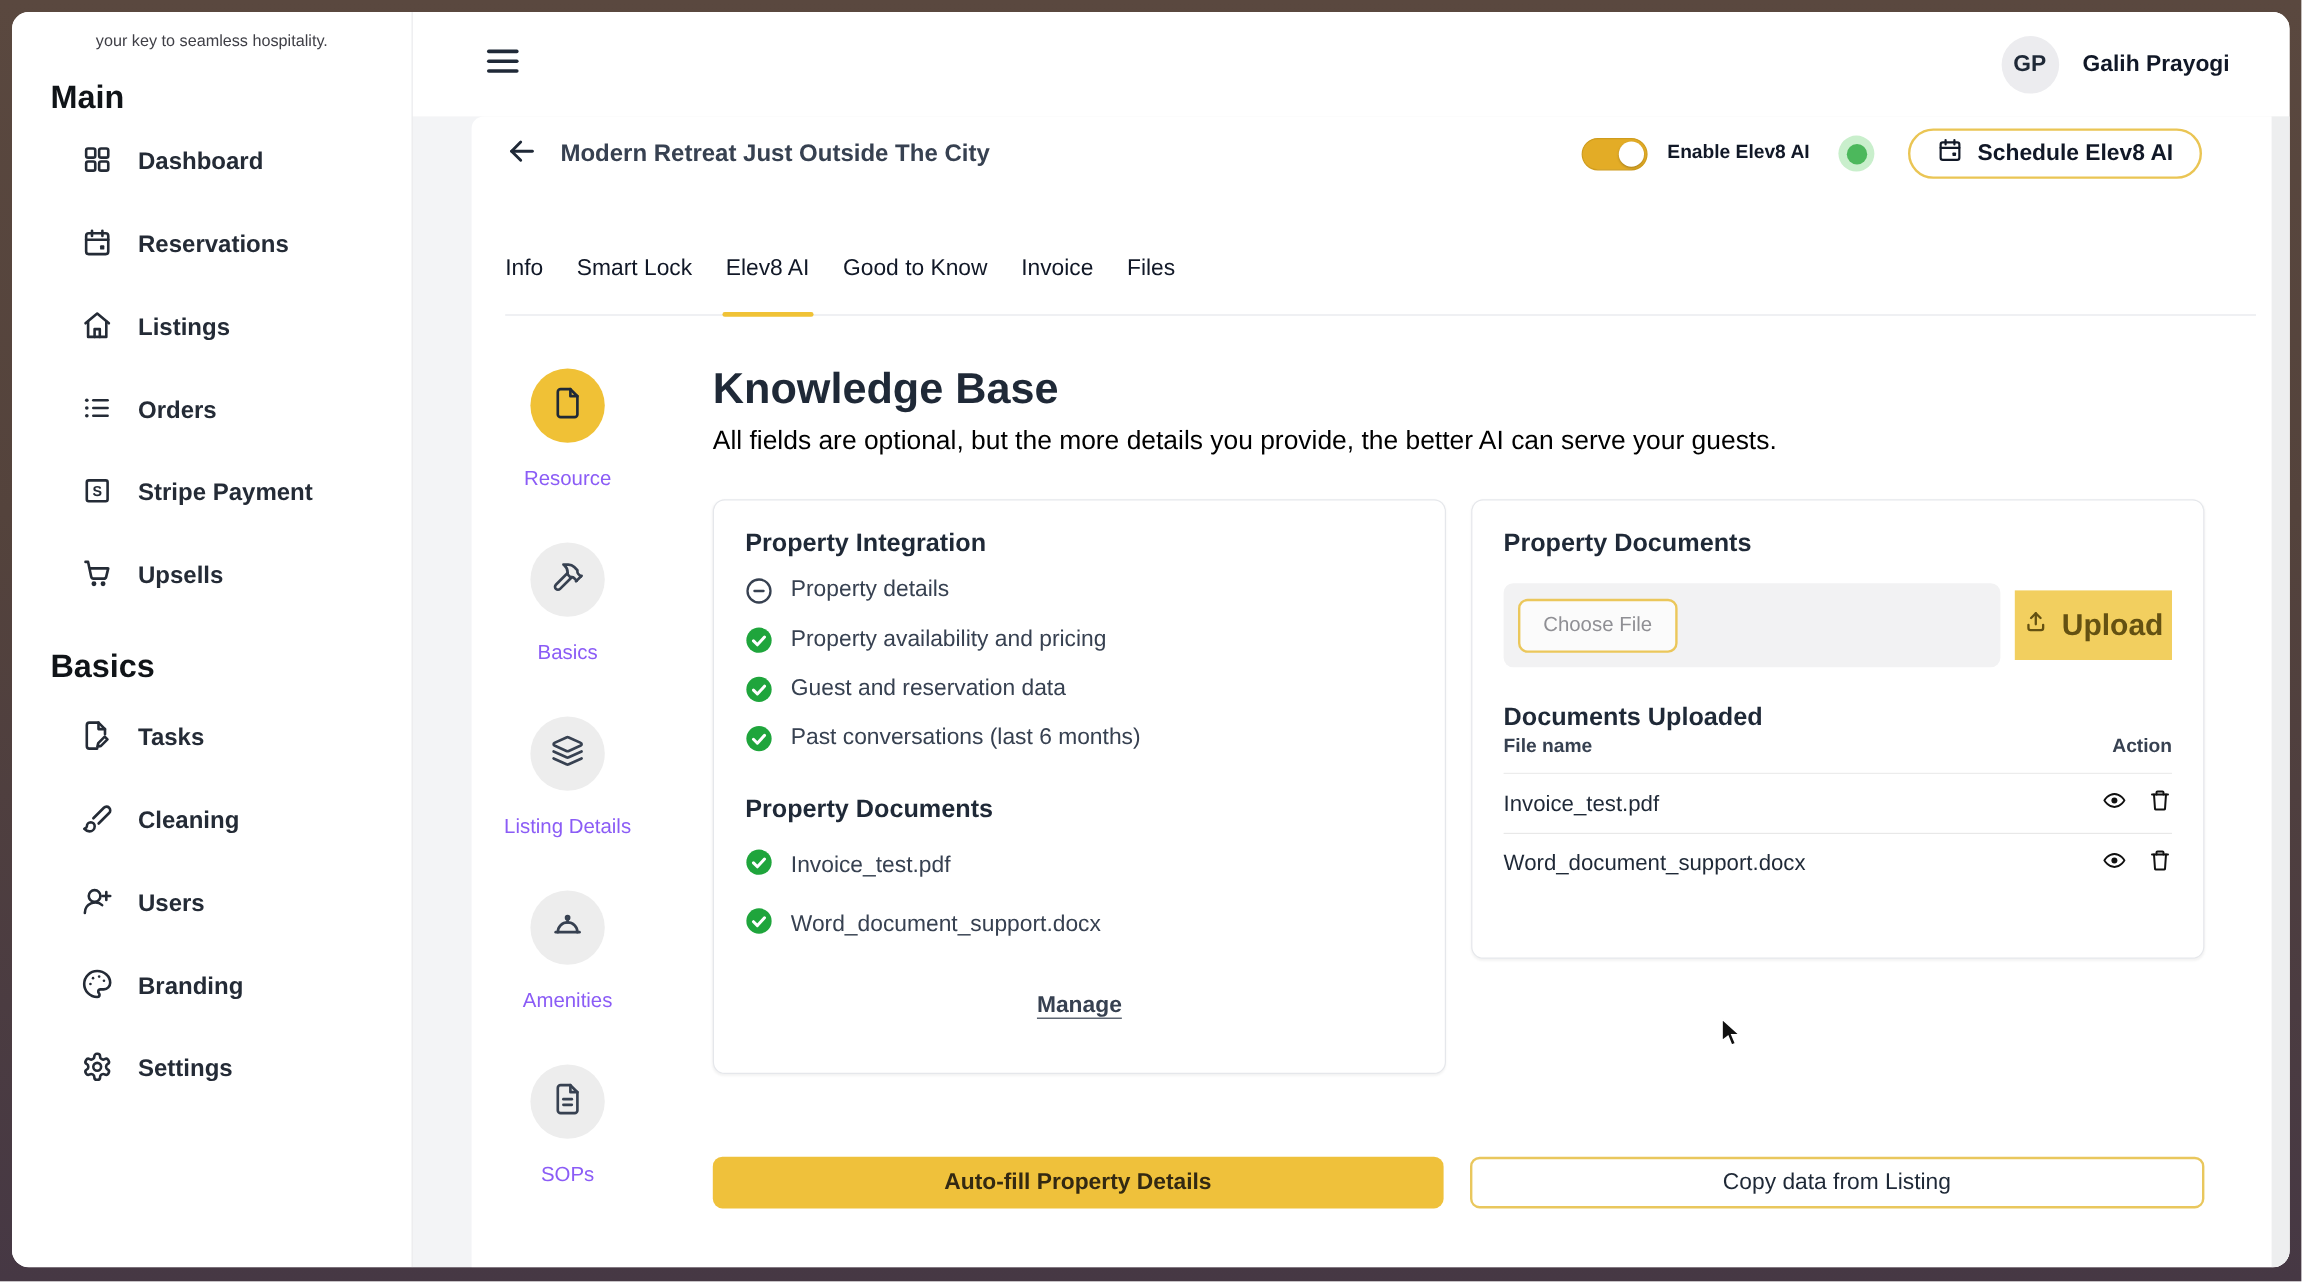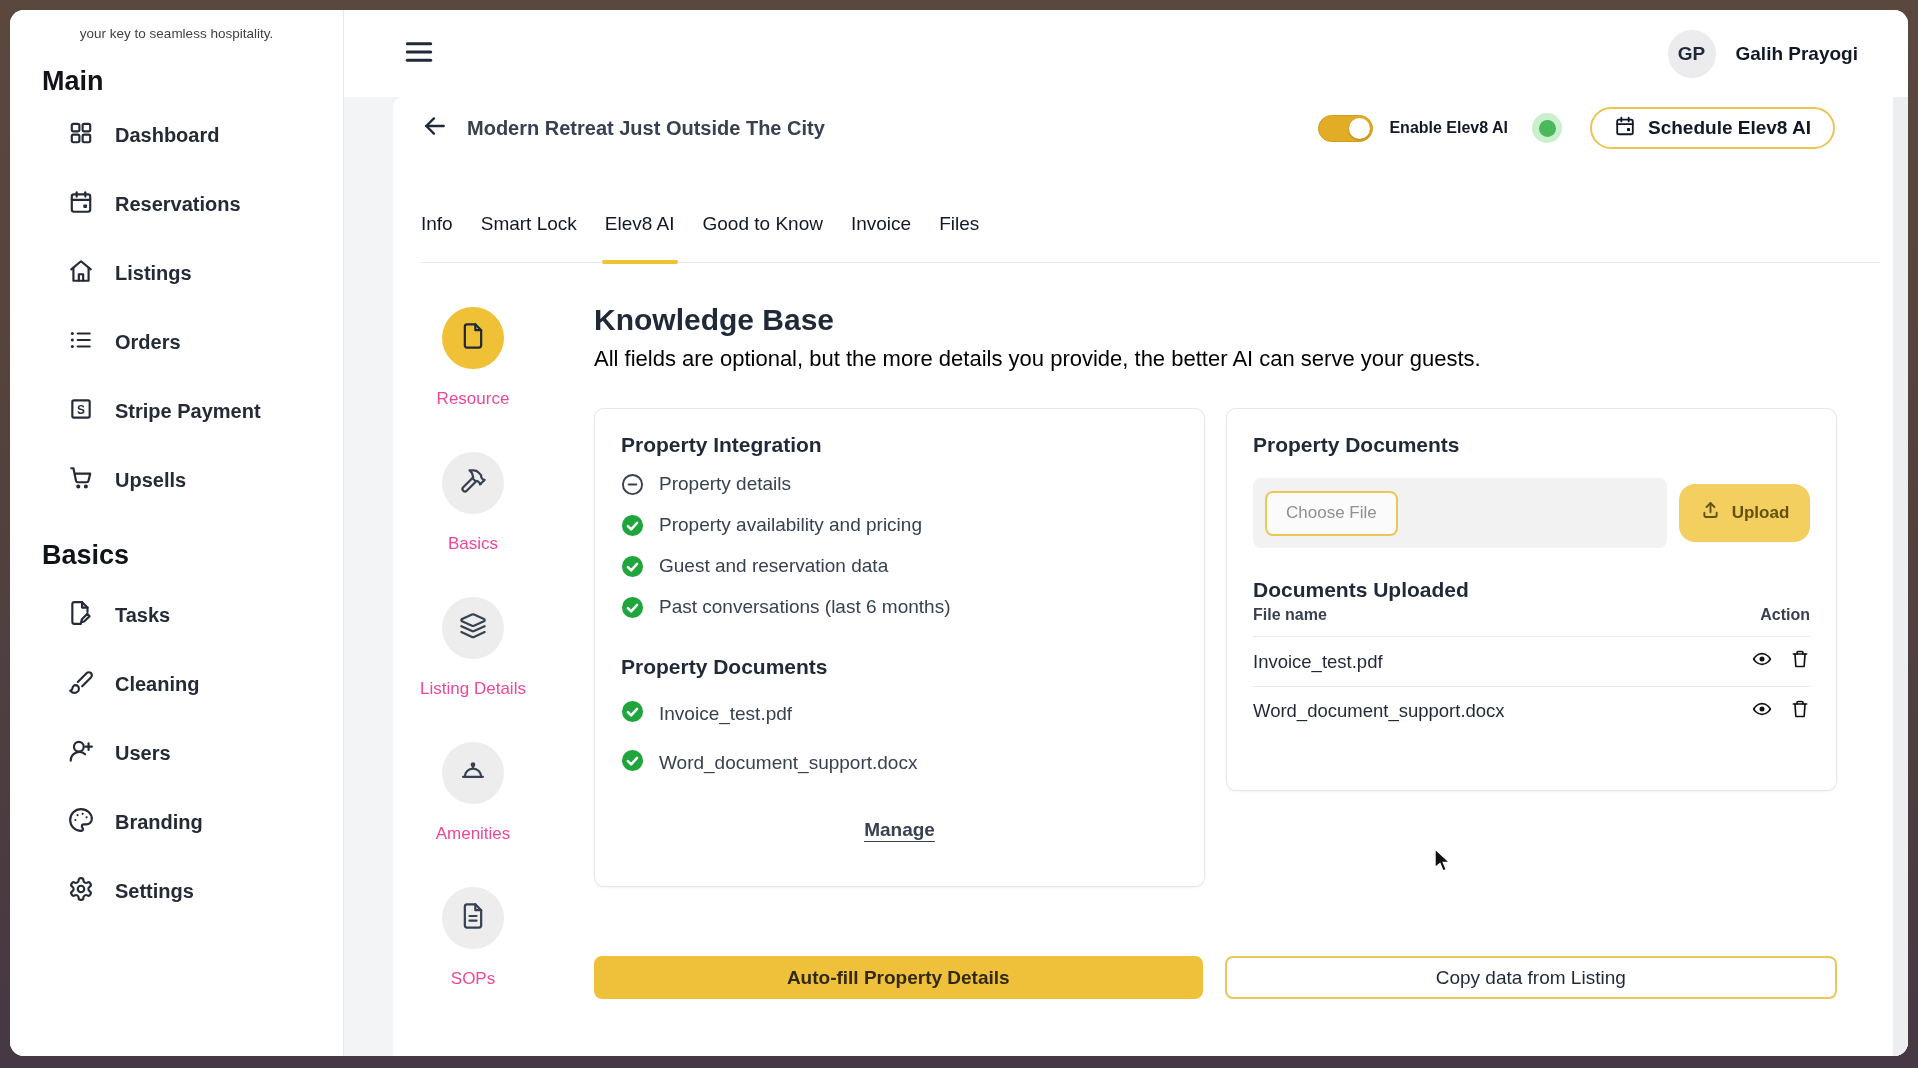--- a/index.html
+++ b/index.html
@@ -56,46 +56,46 @@
   .tab.active::after { content:""; position:absolute; left:-3px; right:-3px; bottom:-2px; height:4px; background:#f0c236; border-radius:2px; }
 
   
   .body-row { display:flex; padding-right:71px; }
   .stepper { width:160px; flex-shrink:0; display:flex; flex-direction:column; align-items:center; padding-top:44px; }
   .step { display:flex; flex-direction:column; align-items:center; margin-bottom:43px; }
   .step-circle { width:62px; height:62px; border-radius:50%; background:#ededed; display:flex; align-items:center; justify-content:center; cursor:pointer; }
   .step.active .step-circle { background:#f0c136; }
   .step-circle svg { width:28px; height:28px; stroke:#374151; fill:none; stroke-width:1.9; stroke-linecap:round; stroke-linejoin:round; }
   .step.active .step-circle svg { stroke:#1f2937; }
-  .step-label { margin-top:20px; font-size:17px; color:#ec4899; text-align:center; }
+  .step-label { margin-top:20px; font-size:17px; color:#8b5cf6; text-align:center; }
 
   .content-col { flex:1; margin-left:41px; min-width:0; }
-  .kb-title { margin-top:40px; font-size:30px; font-weight:700; color:#1f2937; }
+  .kb-title { margin-top:40px; font-size:36px; font-weight:700; color:#1f2937; }
   .kb-subtitle { margin-top:9px; font-size:22px; color:#000000; }
 
   .cards-row { display:flex; gap:21px; margin-top:36px; align-items:flex-start; }
   .card-box { background:#fff; border:1px solid #e5e7eb; border-radius:10px; box-shadow:0 1px 2px rgba(0,0,0,.05); width:611px; padding:24px 26px; }
   .card-box h3 { font-size:21px; font-weight:700; color:#1f2937; }
   .pi-card { height:479px; }
   .pi-list { margin-top:16px; }
   .pi-item { display:flex; align-items:flex-start; gap:15px; height:41px; font-size:19px; color:#374151; }
   .pi-item svg { width:23px; height:23px; flex-shrink:0; }
   .pi-subheading { margin-top:18px; font-size:21px; font-weight:700; color:#1f2937; }
   .pi-doc { display:flex; align-items:center; gap:15px; height:49px; font-size:19px; color:#374151; }
   .pi-doc svg { width:23px; height:23px; flex-shrink:0; }
   .manage-wrap { text-align:center; margin-top:32px; }
   .manage-link { font-size:19px; font-weight:600; color:#374151; text-decoration:underline; text-underline-offset:5px; cursor:pointer; }
 
   .pd-card { height:383px; }
   .upload-row { display:flex; gap:12px; margin-top:21px; align-items:center; }
   .file-input { flex:1; height:70px; background:#f2f2f3; border-radius:8px; display:flex; align-items:center; padding:0 12px; cursor:pointer; }
   .choose-btn { height:45px; padding:0 19px; background:#fbfbfb; border:2px solid #ebc75b; border-radius:8px;
                 font-size:17px; color:#8f8f94; display:flex; align-items:center; cursor:pointer; }
-  .upload-btn { width:131px; height:58px; background:#f2cf5f; border-radius:16px; display:flex; align-items:center; justify-content:center;
-                gap:11px; font-size:17px; font-weight:600; color:#645112; cursor:pointer; flex-shrink:0; }
+  .upload-btn { width:131px; height:58px; background:#f2cf5f; border-radius:0; display:flex; align-items:center; justify-content:center;
+                gap:11px; font-size:25px; font-weight:600; color:#645112; cursor:pointer; flex-shrink:0; }
   .upload-btn svg { width:21px; height:21px; stroke:#645112; stroke-width:2.2; fill:none; stroke-linecap:round; stroke-linejoin:round; }
   .uploaded-title { margin-top:30px; font-size:21px; font-weight:700; color:#1f2937; }
   .doc-table { margin-top:4px; }
   .doc-thead { display:flex; justify-content:space-between; font-size:16px; font-weight:700; color:#374151; padding-bottom:12px; border-bottom:1px solid #ececec; }
   .doc-row { display:flex; justify-content:space-between; align-items:center; height:49px; font-size:18.5px; color:#1f2937; }
   .doc-row + .doc-row { border-top:1px solid #e8e8e8; }
   .row-actions { display:flex; gap:18px; align-items:center; }
   .row-actions svg { width:20px; height:20px; cursor:pointer; }
 
   .footer-row { display:flex; gap:22px; margin-top:69px; }

